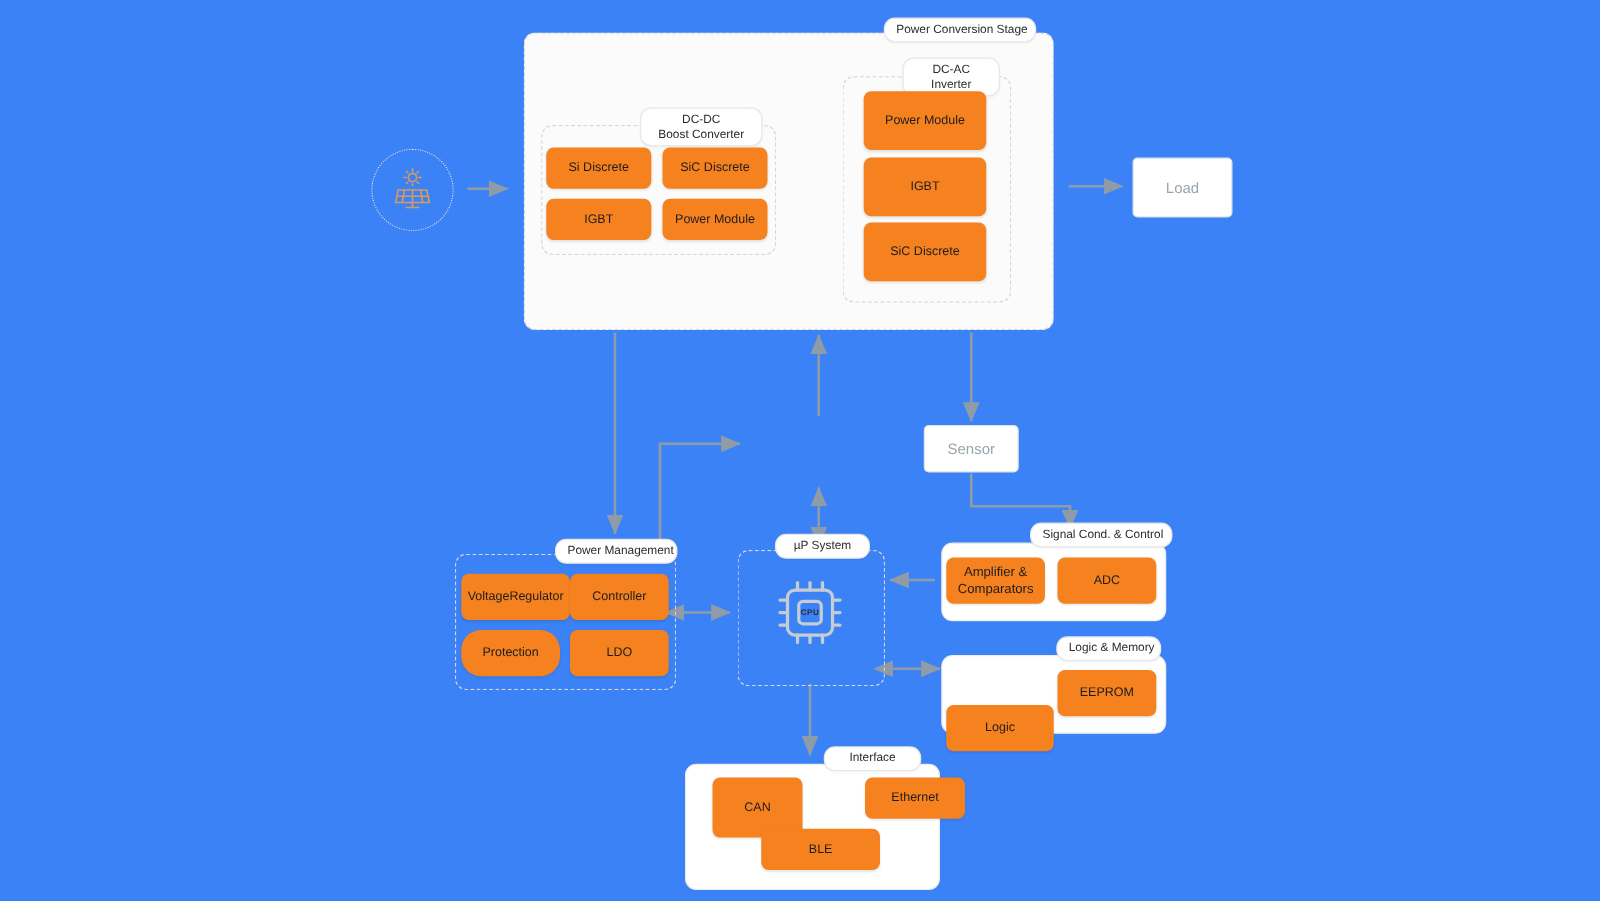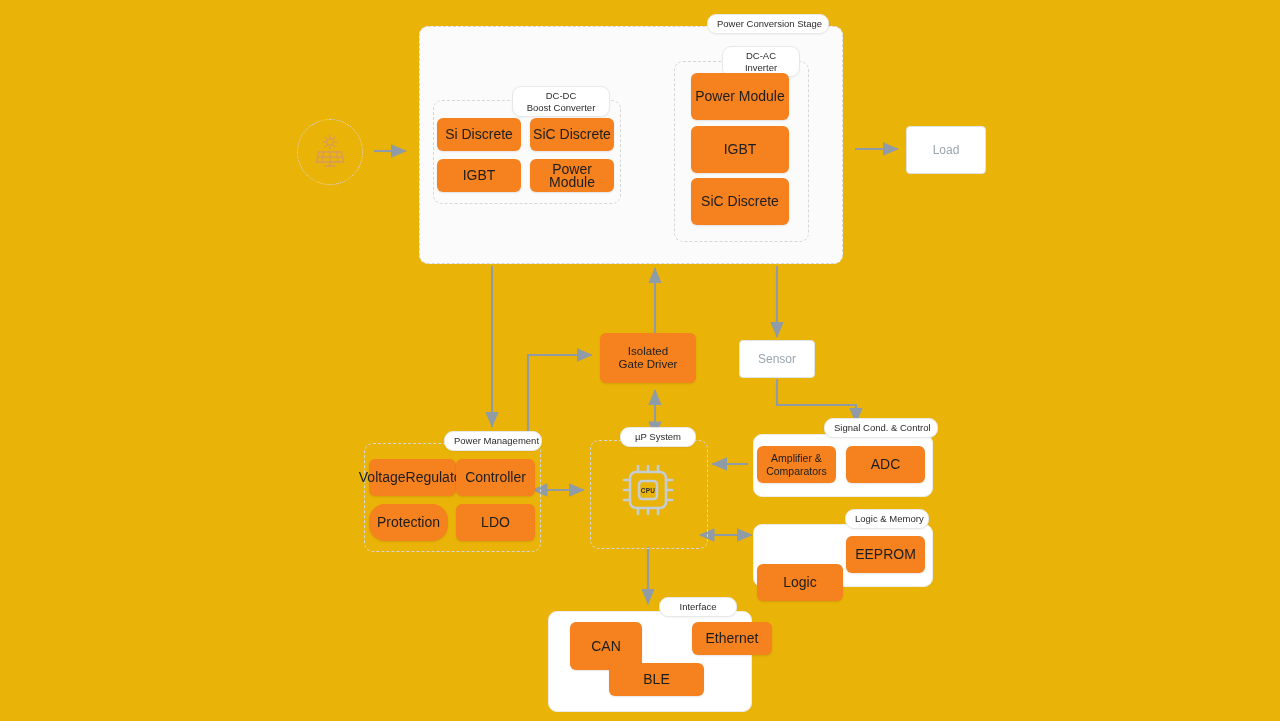--- a/index.html
+++ b/index.html
@@ -1,34 +1,34 @@
 <!DOCTYPE html>
 <html><head>
 <meta charset="utf-8">
 <style>
   html,body{margin:0;padding:0;background:#ffffff;}
   body{width:1280px;height:721px;overflow:hidden;
        font-family:"Liberation Sans","DejaVu Sans",sans-serif;}
-  #canvas{position:relative;width:1280px;height:721px;background:#eab308;}
+  #canvas{position:relative;width:1280px;height:721px;background:#3b82f6;}
 
   svg#wires{position:absolute;left:0;top:0;width:1280px;height:721px;pointer-events:none;}
 
   
   .group{position:absolute;border:1.3px dashed #d6d6d6;border-radius:9px;background:transparent;}
   .group.solid{border:1.3px solid #ededed;background:#ffffff;}
   .group.tinted{background:#fbfbfb;}
 
   
   .pill{position:absolute;background:#ffffff;border:1px solid #e8e8e8;border-radius:9px;
         padding:3px 9px;font-size:9.5px;color:#2b2b2b;line-height:11.5px;
         text-align:center;white-space:nowrap;box-shadow:0 1px 2px rgba(0,0,0,.045);}
 
   
   .blk{position:absolute;background:#F5811F;border-radius:6px;color:#1d1d1d;
-       font-size:14px;line-height:13px;display:flex;align-items:center;
+       font-size:10px;line-height:13px;display:flex;align-items:center;
        justify-content:center;text-align:center;box-shadow:0 1px 2px rgba(0,0,0,.10);}
   .blk.two{font-size:11.5px;}
 
   
   .obox{position:absolute;border:1.2px solid #dfe4e8;border-radius:4px;background:#ffffff;
         display:flex;align-items:center;justify-content:center;
         color:#9aa5ad;font-size:12px;}
 
   
   .solar{position:absolute;width:64px;height:64px;border-radius:50%;
@@ -126,24 +126,20 @@
     <div>Inverter</div>
   </div>
   <div class="blk" style="left:691px;top:73px;width:98px;height:47px;">Power Module</div>
   <div class="blk" style="left:691px;top:126px;width:98px;height:47px;">IGBT</div>
   <div class="blk" style="left:691px;top:178px;width:98px;height:47px;">SiC Discrete</div>
 
   <div class="obox" style="left:906px;top:126px;width:78px;height:46px;">Load</div>
 
   <div class="obox" style="left:739px;top:340px;width:74px;height:36px;">Sensor</div>
 
-  <div class="blk two" style="left:600px;top:333px;width:96px;height:50px;flex-direction:column;">
-    <div>Isolated</div>
-    <div>Gate Driver</div>
-  </div>
 
   <div class="group" style="left:364px;top:443px;width:175px;height:107px;"></div>
   <div class="pill" style="left:444px;top:431px;width:78px;">Power Management</div>
   <div class="blk" style="left:369px;top:459px;width:87px;height:37px;flex-direction:row;">
     <div>Voltage</div>
     <div>Regulator</div>
   </div>
   <div class="blk" style="left:456px;top:459px;width:79px;height:37px;">Controller</div>
   <div class="blk" style="left:369px;top:504px;width:79px;height:37px;border-radius:16px;">Protection</div>
   <div class="blk" style="left:456px;top:504px;width:79px;height:37px;">LDO</div>

